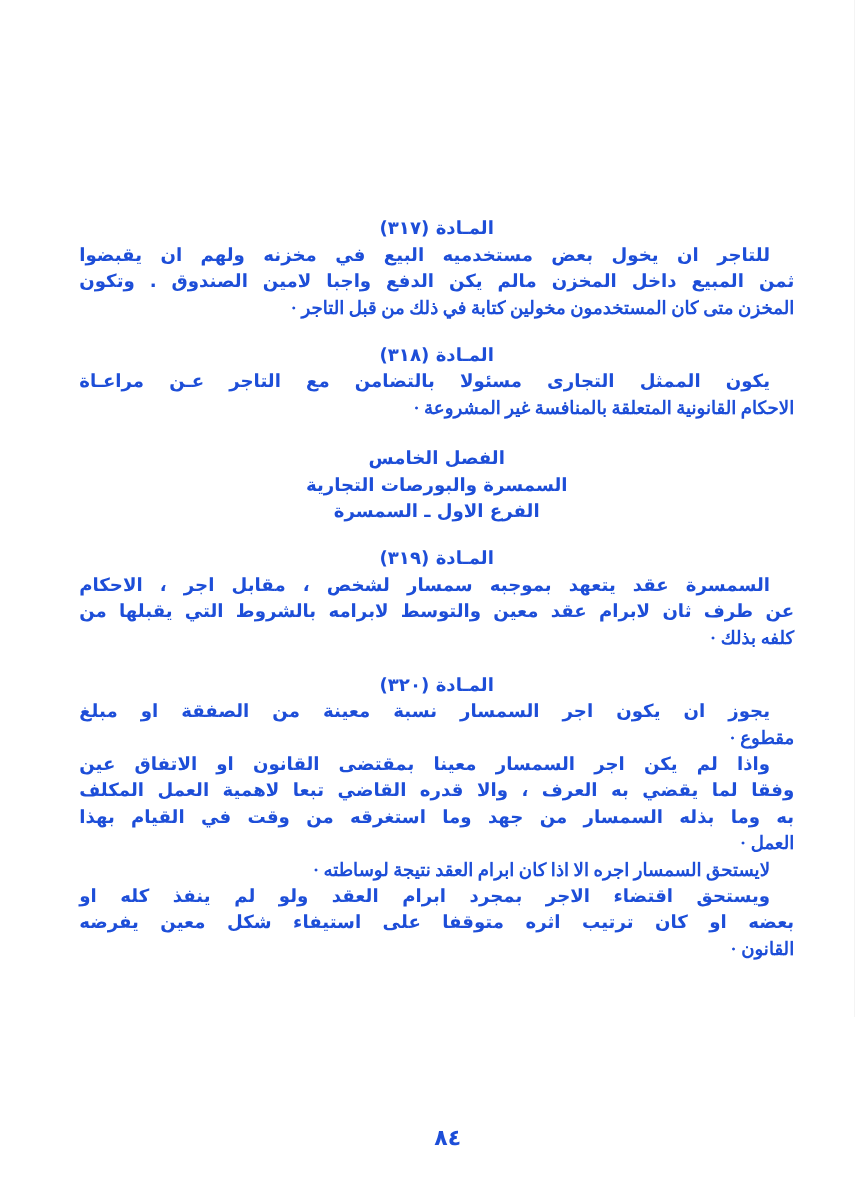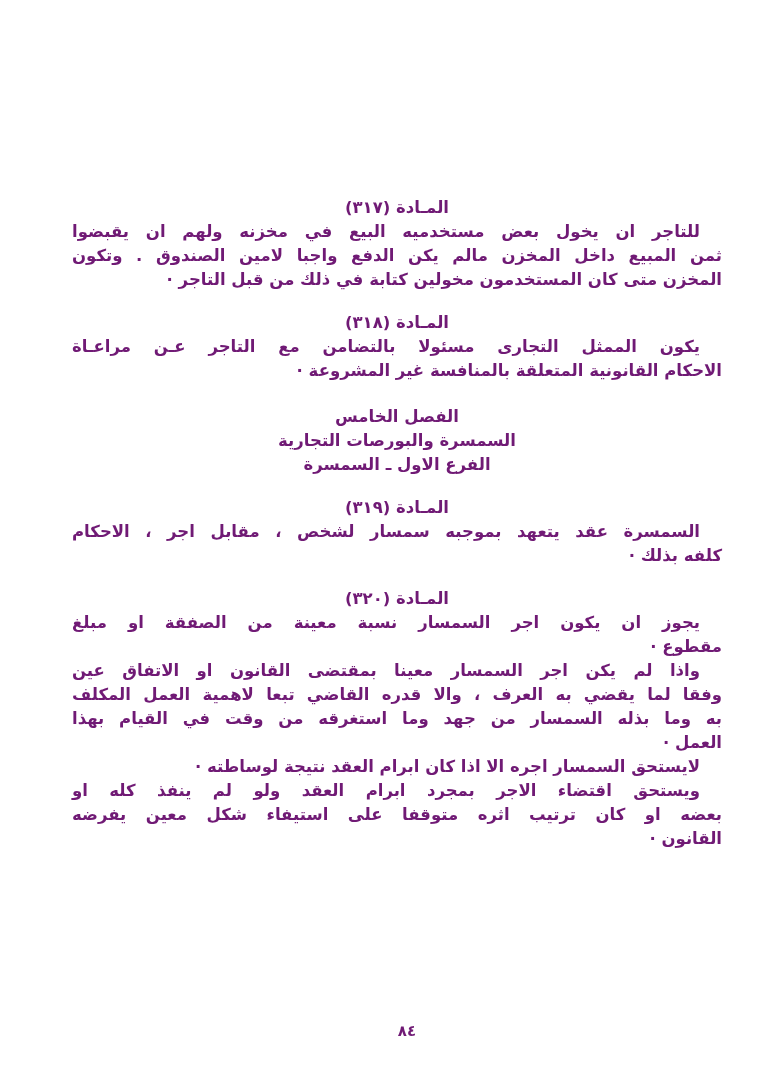--- a/index.html
+++ b/index.html
@@ -5,21 +5,21 @@
   html, body { margin: 0; padding: 0; background: #e8e8e8; }
   .page {
     position: relative;
     width: 777px;
     height: 1092px;
     margin: 0 auto;
     background: #ffffff;
     overflow: hidden;
     font-family: "DejaVu Sans", sans-serif;
     font-weight: 700;
-    color: #701a75;
+    color: #1d4ed8;
   }
   .content {
     position: absolute;
     top: 196px;
     right: 55px;
     width: 650px;
     direction: rtl;
     font-size: 16.5px;
     line-height: 24px;
     -webkit-font-smoothing: antialiased;
@@ -30,30 +30,30 @@
     letter-spacing: 0.5px;
   }
   .heading.first { margin-top: 0; }
   .chapter {
     text-align: center;
     margin-top: 22px;
   }
   .chapter .line { text-align: right; text-align-last: center; }
   .line { min-height: 24px; }
   .j  { text-align: justify; text-align-last: justify; }
-  .r  { text-align: right;   text-align-last: right; }
+  .r  { text-align: right;   text-align-last: right; font-family: Liberation Serif, serif; }
   .ind { text-indent: 22px; }
   .page-number {
     position: absolute;
     top: 1022px;
     left: 383px;
     width: 48px;
     text-align: center;
     direction: rtl;
-    font-size: 15px;
+    font-size: 20px;
     letter-spacing: 3px;
   }
 </style>
 </head>
 <body>
 
 <div class="page">
   <div class="content">
 
     <div class="heading first">المـادة (٣١٧)</div>
@@ -71,20 +71,21 @@
 
     <div class="chapter">
       <div class="line">الفصل الخامس</div>
       <div class="line">السمسرة والبورصات التجارية</div>
       <div class="line">الفرع الاول ـ السمسرة</div>
     </div>
 
     <div class="heading">المـادة (٣١٩)</div>
     <div>
       <div class="line j ind">السمسرة عقد يتعهد بموجبه سمسار لشخص ، مقابل اجر ، الاحكام</div>
+      <div class="line j">عن طرف ثان لابرام عقد معين والتوسط لابرامه بالشروط التي يقبلها من</div>
       <div class="line r">كلفه بذلك ·</div>
     </div>
 
     <div class="heading">المـادة (٣٢٠)</div>
     <div>
       <div class="line j ind">يجوز ان يكون اجر السمسار نسبة معينة من الصفقة او مبلغ</div>
       <div class="line r">مقطوع ·</div>
       <div class="line j ind">واذا لم يكن اجر السمسار معينا بمقتضى القانون او الاتفاق عين</div>
       <div class="line j">وفقا لما يقضي به العرف ، والا قدره القاضي تبعا لاهمية العمل المكلف</div>
       <div class="line j">به وما بذله السمسار من جهد وما استغرقه من وقت في القيام بهذا</div>

